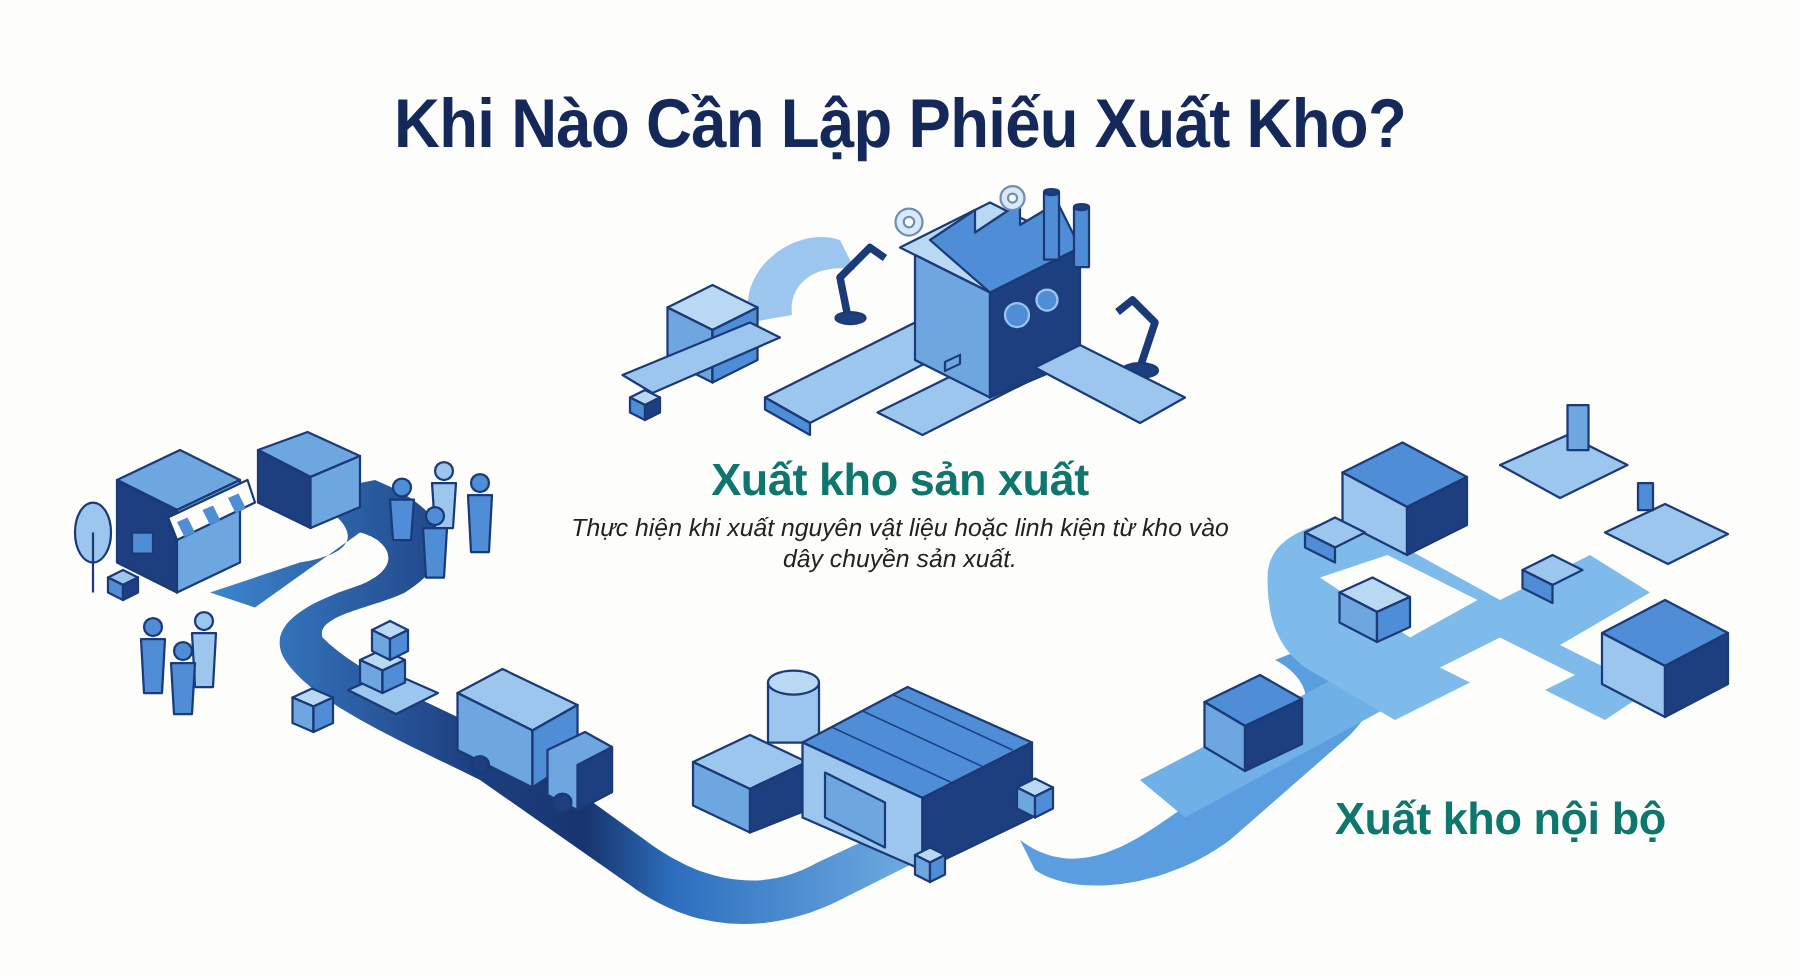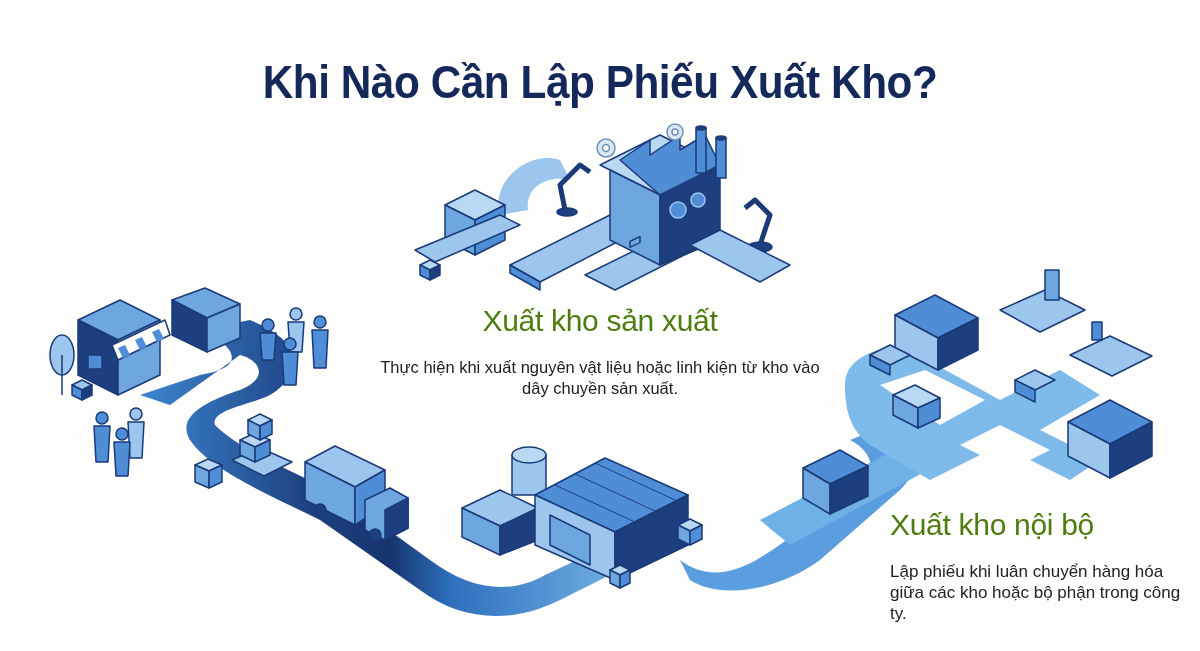--- a/index.html
+++ b/index.html
@@ -12,28 +12,28 @@
   .title {
     position: absolute; left: 0; top: 24px; width: 1200px;
     text-align: center; font-size: 46px; font-weight: 700;
     color: #14285a; letter-spacing: -0.5px;
     font-family: "Liberation Sans", sans-serif;
     transform: scaleX(0.92);
   }
   .illus { position: absolute; left: 0; top: 0; width: 1200px; height: 651px; }
   .block { position: absolute; color: #1a1a1a; }
   .block h2 {
-    margin: 0; font-size: 30px; font-weight: 400; color: #4d7c0f;
+    margin: 0; font-size: 30px; font-weight: 700; color: #0f766e;
     font-family: "Liberation Sans", sans-serif; letter-spacing: -0.3px;
   }
-  .block p { margin: 19px 0 0 0; font-size: 17px; line-height: 21px; color: #222; }
+  .block p { margin: 4px 0 0 0; font-size: 17px; line-height: 21px; color: #222; font-style: italic; }
   #blk-prod { left: 380px; top: 304px; width: 440px; text-align: center; }
   #blk-prod p { font-size: 16.5px; }
   #blk-sales { left: 22px; top: 530px; width: 310px; }
-  #blk-internal { left: 890px; top: 508px; width: 300px; }
+  #blk-internal { left: 890px; top: 530px; width: 300px; }
 </style>
 </head>
 <body>
 
 <svg class="illus" viewBox="0 0 1200 651" xmlns="http://www.w3.org/2000/svg">
   <defs>
     <linearGradient id="roadGrad" x1="0" y1="0" x2="1" y2="0">
       <stop offset="0" stop-color="#3d86cf"></stop>
       <stop offset="0.35" stop-color="#1d3f80"></stop>
       <stop offset="0.5" stop-color="#17346e"></stop>
@@ -228,14 +228,13 @@
 <section class="block" id="blk-prod">
   <h2>Xuất kho sản xuất</h2>
   <p>Thực hiện khi xuất nguyên vật liệu hoặc linh kiện từ kho vào dây chuyền sản xuất.</p>
 </section>
 
 <section class="block" id="blk-sales">
 </section>
 
 <section class="block" id="blk-internal">
   <h2>Xuất kho nội bộ</h2>
-  <p>Lập phiếu khi luân chuyển hàng hóa giữa các kho hoặc bộ phận trong công ty.</p>
 </section>
 
 </body></html>

